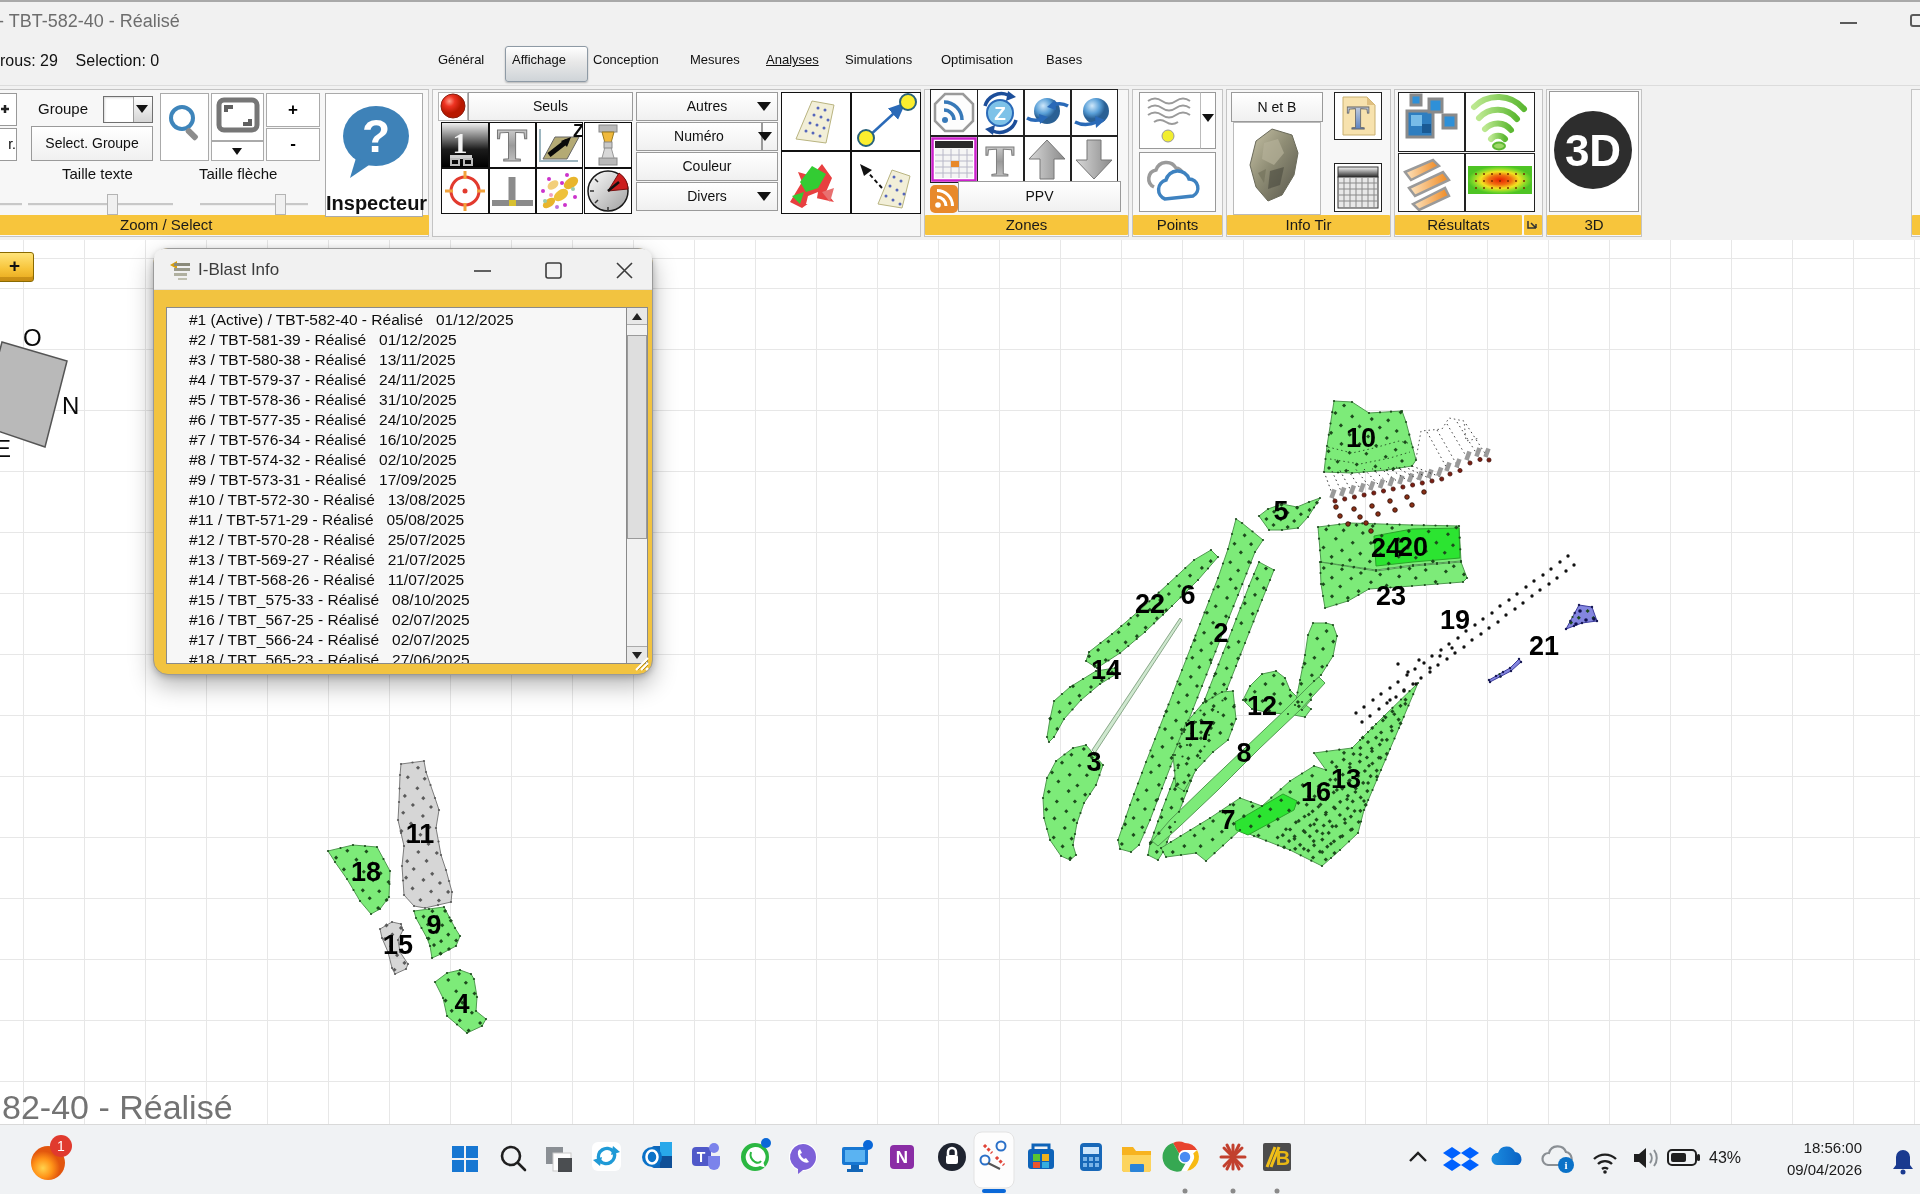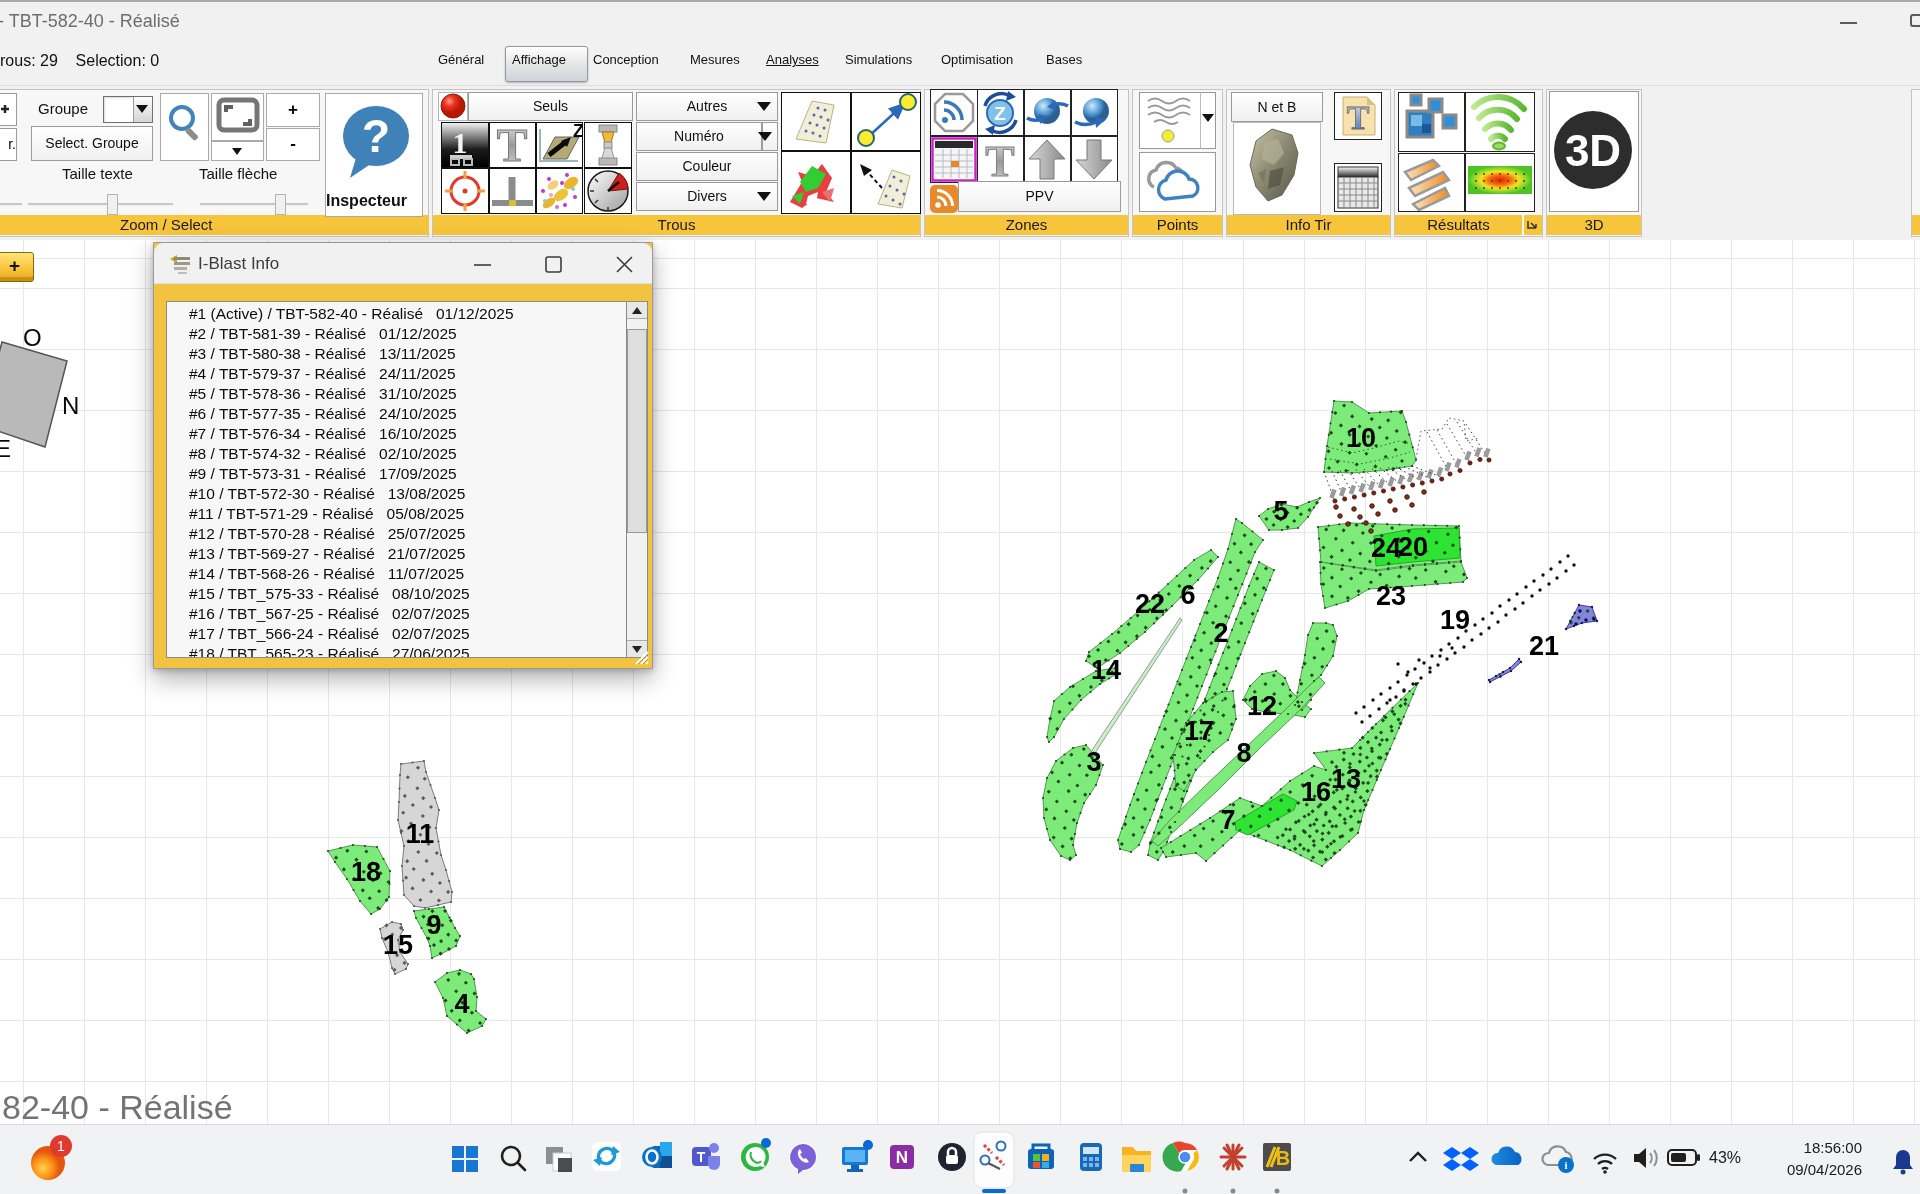--- a/index.html
+++ b/index.html
@@ -25,21 +25,21 @@
 .slider { position:absolute; height:3px; background:#c8c8c8; border-bottom:1px solid #eee; }
 .thumb { position:absolute; width:11px; height:21px; background:#f0f0f0; border:1px solid #b4b4b4; }
 .tri { width:0; height:0; border-left:6px solid transparent; border-right:6px solid transparent; border-top:8px solid #111; position:absolute; }
 
 #canvas { left:0; top:240px; width:1920px; height:884px; background:#fff; }
 #gridbg { position:absolute; left:0; top:0; width:1920px; height:884px;
   background-image:repeating-linear-gradient(to right, #e7e7e7 0 1px, transparent 1px 61px), repeating-linear-gradient(to bottom, #e7e7e7 0 1px, transparent 1px 61px);
   background-position:23px 48px; }
 #watermark { left:2px; top:1088px; font-size:34px; color:#737373; }
 
-#dlg { left:153px; top:242px; width:500px; height:427px; background:#f2c340; border:1px solid #9a9a9a; border-radius:1px; box-shadow:0 10px 24px rgba(0,0,0,.3), 0 2px 6px rgba(0,0,0,.2); }
+#dlg { left:153px; top:248px; width:500px; height:427px; background:#f2c340; border:1px solid #9a9a9a; border-radius:15px; box-shadow:0 10px 24px rgba(0,0,0,.3), 0 2px 6px rgba(0,0,0,.2); }
 #dlgtitle { position:absolute; left:0; top:0; width:100%; height:41px; background:#f1f1f1; border-bottom:1px solid #e0e0e0; border-radius:9px 9px 0 0; }
 #dlgtitle .t { position:absolute; left:44px; top:11px; font-size:17px; color:#3c3c3c; }
 #dlglist { position:absolute; left:12px; top:58px; width:461px; height:357px; background:#f7f7f7; border:1px solid #8a8a8a; font-size:15.5px; color:#0c0c0c; line-height:20px; padding:2px 0 0 22px; white-space:pre; overflow:hidden; }
 #dlgscroll { position:absolute; left:473px; top:58px; width:21px; height:357px; background:#f2f2f2; border:1px solid #8a8a8a; border-left:none; }
 
 #taskbar { left:0; top:1124px; width:1920px; height:70px; background:#f0f2f4; border-top:1px solid #d9d9d9; }
 #traytext { position:absolute; left:1770px; top:12px; width:92px; text-align:right; font-size:15px; color:#1a1a1a; line-height:22px; }
 </style>
 </head>
 <body>
@@ -64,21 +64,20 @@
     <div class="panel" style="left:432px; width:489px;"></div>
     <div class="panel" style="left:924px; width:205px;"></div>
     <div class="panel" style="left:1132px; width:91px;"></div>
     <div class="panel" style="left:1226px; width:165px;"></div>
     <div class="panel" style="left:1394px; width:149px;"></div>
     <div class="panel" style="left:1546px; width:96px;"></div>
     <div class="panel" style="left:1911px; width:11px;"></div>
     <div class="ybar" style="left:-2px; top:129px; width:431px;">
         <span style="position:absolute;left:122px;">Zoom / Select</span>
       </div>
-    <div class="ybar" style="left:433px; top:129px; width:487px;">Trous</div>
     <div class="ybar" style="left:925px; top:129px; width:203px;">Zones</div>
     <div class="ybar" style="left:1133px; top:129px; width:89px;">Points</div>
     <div class="ybar" style="left:1227px; top:129px; width:163px;">Info Tir</div>
     <div class="ybar" style="left:1395px; top:129px; width:127px;">Résultats</div>
     <div class="ybar" style="left:1524px; top:129px; width:18px;"><svg width="18" height="20">
           <path d="M4 6 L4 13 L12 13 M12 13 L7 8 M12 13 L12 9 M12 13 L8 13" stroke="#333" stroke-width="1.5" fill="none"></path>
         </svg></div>
     <div class="ybar" style="left:1547px; top:129px; width:94px;">3D</div>
     <div class="ybar" style="left:1912px; top:129px; width:9px;"></div>
 
@@ -111,21 +110,21 @@
     <div class="slider" style="left:28px; top:117px; width:145px;"></div>
     <div class="thumb" style="left:107px; top:108px;"></div>
     <div class="slider" style="left:200px; top:117px; width:108px;"></div>
     <div class="thumb" style="left:275px; top:108px;"></div>
     <div class="cell" style="left:325px; top:7px; width:98px; height:124px; border-color:#aaa;">
       <svg width="96" height="92" style="position:absolute;left:0;top:2px;">
           <ellipse cx="50" cy="40" rx="33" ry="30" fill="#3e82b8"></ellipse>
           <polygon points="30,62 24,82 46,67" fill="#3e82b8"></polygon>
           <text x="50" y="56" font-size="46" font-weight="bold" fill="#fff" text-anchor="middle" font-family="Liberation Sans">?</text>
         </svg>
-      <div style="position:absolute; left:0; top:98px; width:100%; text-align:left; font-size:16px; font-weight:bold; color:#111;">Inspecteur</div>
+      <div style="position:absolute; left:0; top:98px; width:100%; text-align:right; font-size:20px; font-weight:bold; color:#111;">Inspecteur</div>
     </div>
 
     <div class="cell" style="left:438px; top:6px; width:30px; height:29px; border-color:#b5b5b5;"><svg width="28" height="27">
           <defs>
             <radialGradient id="redb" cx="35%" cy="30%">
               <stop offset="0%" stop-color="#ff9a88"></stop>
               <stop offset="45%" stop-color="#ee3322"></stop>
               <stop offset="100%" stop-color="#b81800"></stop>
             </radialGradient>
           </defs>

